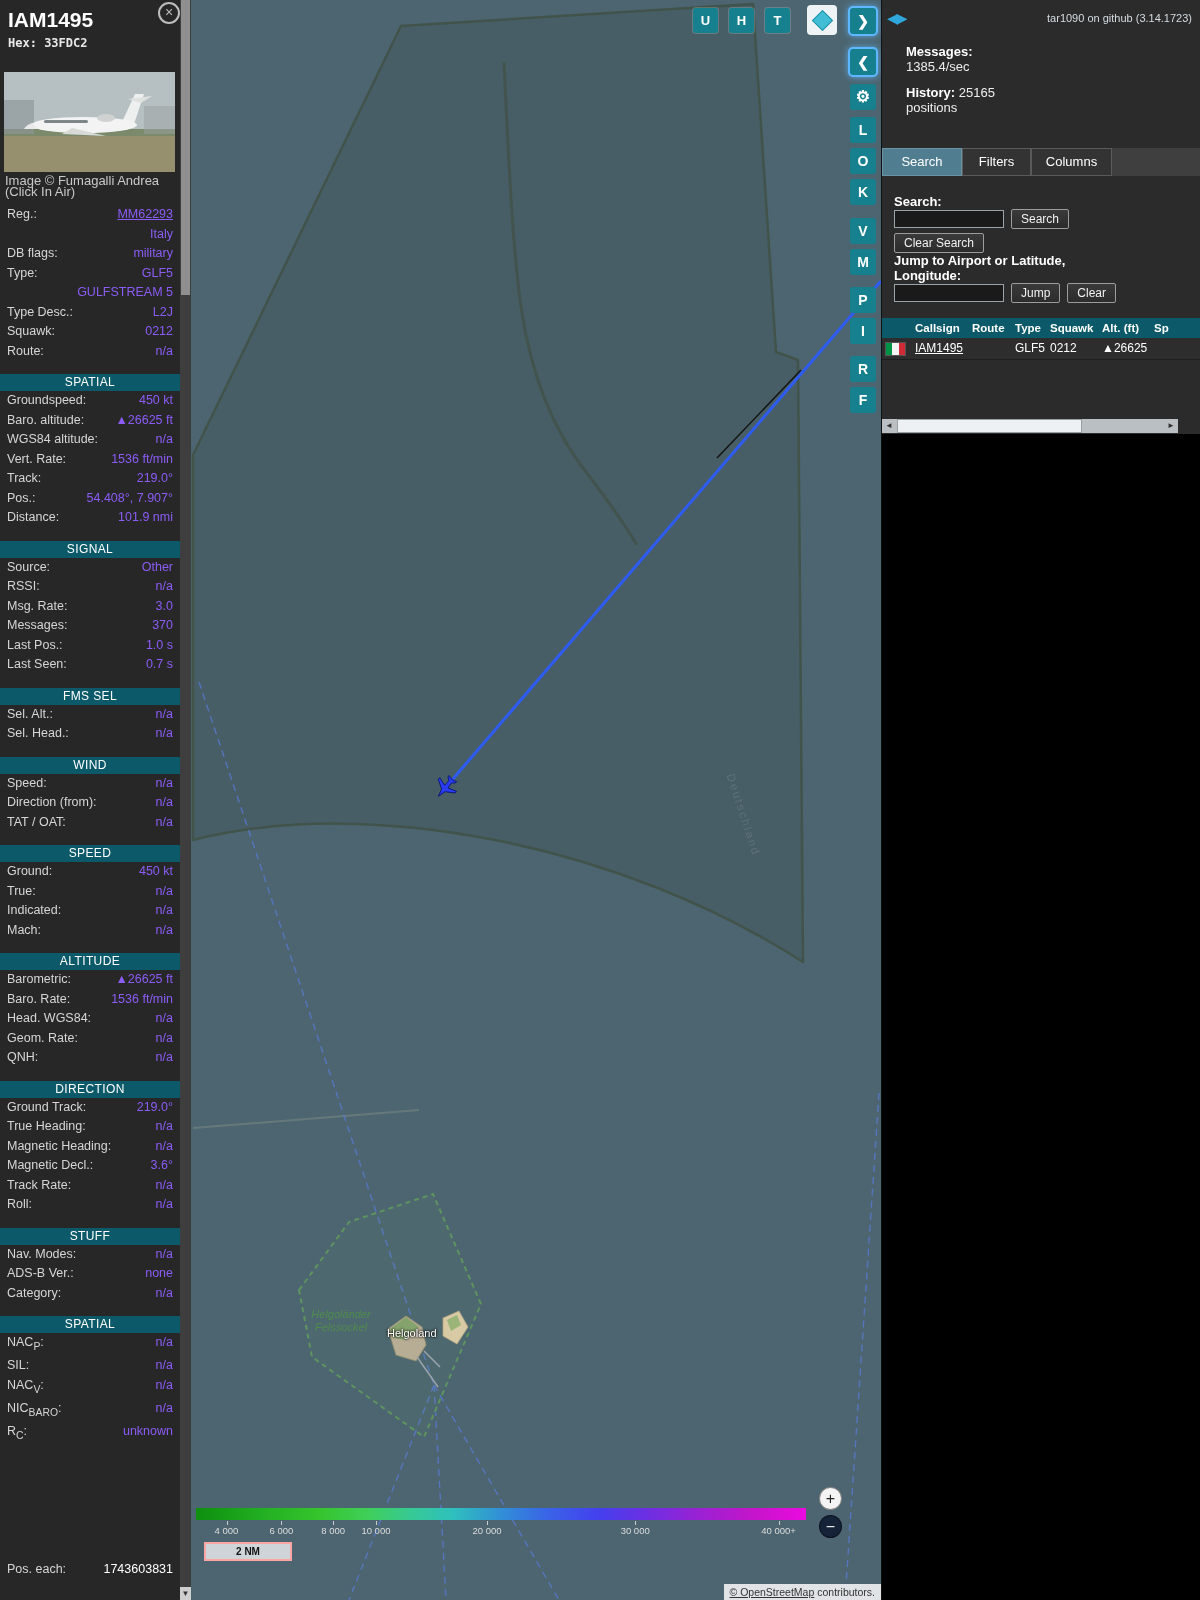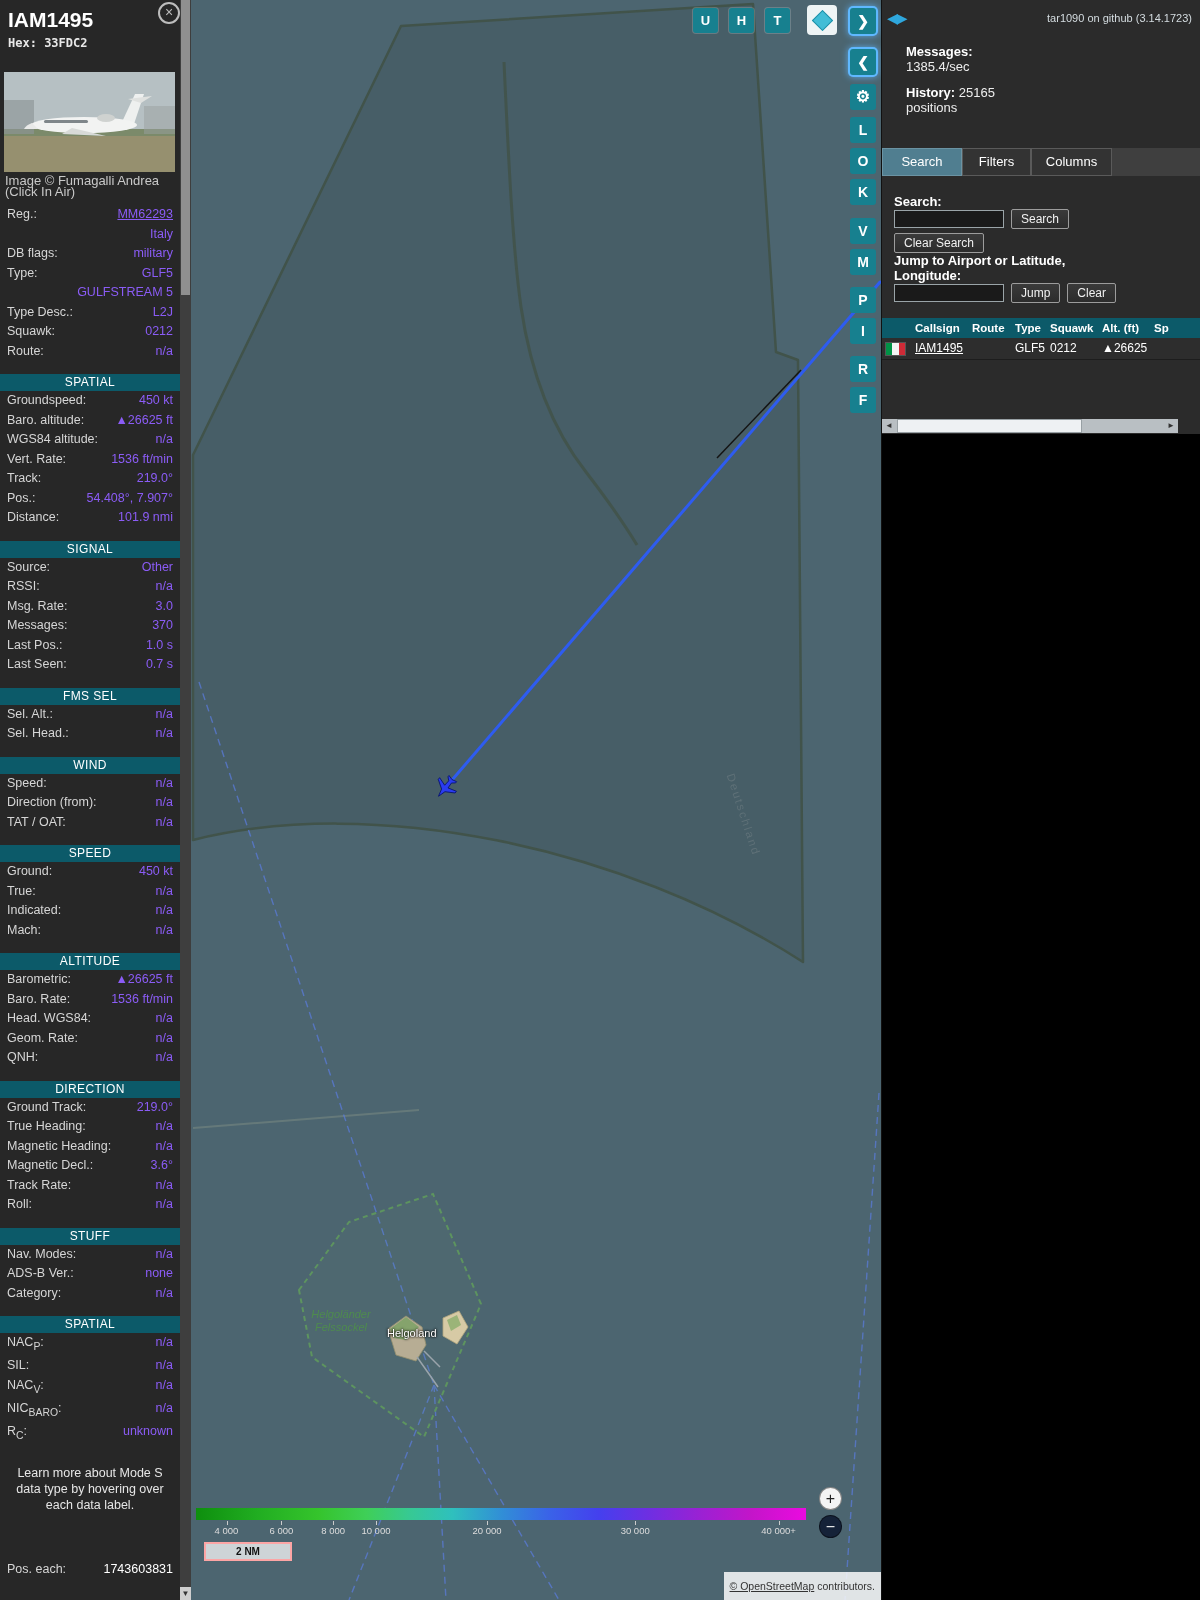--- a/index.html
+++ b/index.html
@@ -52,21 +52,21 @@
   .legend-bar{position:absolute;left:5px;top:1508px;width:610px;height:12px;}
   .tick{position:absolute;top:1521px;width:1px;height:4px;background:#ccc;}
   .tick-lbl{position:absolute;top:1525px;font-size:9.5px;color:#ddd;transform:translateX(-50%);white-space:nowrap;}
   .scale-box{position:absolute;left:13px;top:1542px;width:84px;height:15px;background:rgba(250,250,250,.75);
              border:2px solid #fca5a5;font-size:10px;color:#111;text-align:center;line-height:15px;font-weight:bold;}
   .zoom{position:absolute;left:628px;width:23px;height:23px;border-radius:50%;border:1px solid rgba(0,0,0,.45);
         font-size:16px;text-align:center;line-height:21px;cursor:pointer;padding:0;}
   .zoom-in{top:1487px;background:#f4f4f4;color:#222;}
   .zoom-out{top:1515px;background:#152238;color:#eee;}
   .attrib{position:absolute;right:0;bottom:0;height:16px;background:rgba(250,250,250,.85);font-size:10.5px;
-          color:#333;padding:6px 6px;line-height:16px;}
+          color:#333;padding:0 6px;line-height:16px;}
   .attrib .osm{text-decoration:underline;cursor:pointer;}
 
   
   .panel{position:absolute;left:881px;top:0;width:319px;height:1600px;background:#000;border-left:1px solid #111;box-sizing:border-box;}
   .panel-top{position:absolute;top:0;left:0;width:100%;height:434px;background:#2b2b2b;color:#eee;font-size:13px;}
   .collapse{position:absolute;top:10px;left:5px;font-size:14px;color:#2fa7dd;letter-spacing:-1px;cursor:pointer;}
   .version{position:absolute;top:12px;right:8px;font-size:11px;color:#d4dce0;cursor:pointer;}
   .stats{position:absolute;top:44px;left:12px;right:4px;display:flex;}
   .stats-left{width:138px;}
   .stats-right{width:130px;margin-left:12px;}
@@ -329,21 +329,20 @@
       </div>
       <div class="row">
         <span class="lab">NIC<sub>BARO</sub>:</span>
         <span class="val">n/a</span>
       </div>
       <div class="row">
         <span class="lab">R<sub>C</sub>:</span>
         <span class="val">unknown</span>
       </div>
     </div>
-  <div class="note">Learn more about Mode S data type by hovering over each data label.</div>
   <div class="pos-epoch">
     <span class="lab">Pos. each:</span>
     <span class="val">1743603831</span>
   </div>
 </div>
 <div class="sb-scroll">
   <div class="sb-thumb"></div>
   <div class="sb-down">▼</div>
 </div>
 

